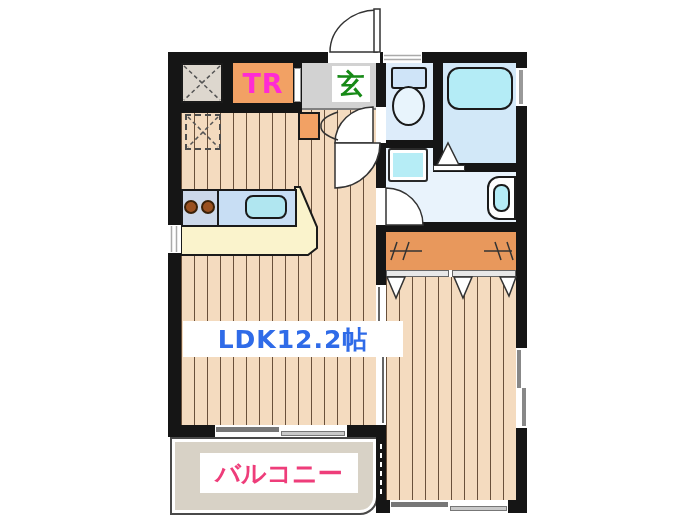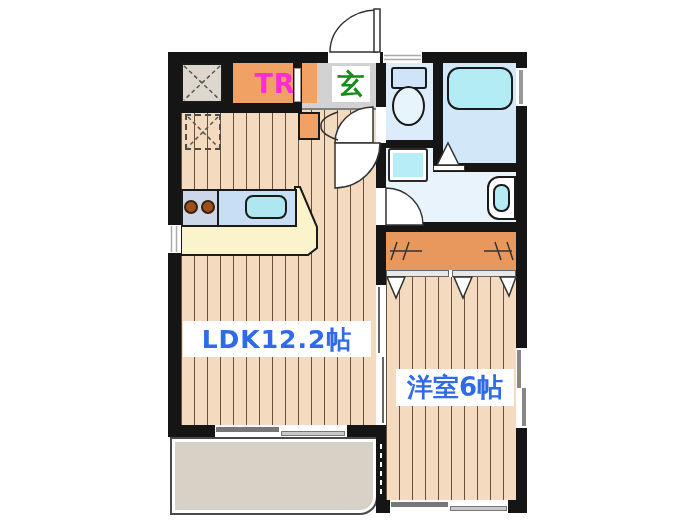--- a/index.html
+++ b/index.html
@@ -13,21 +13,21 @@
     background-image:repeating-linear-gradient(90deg,rgba(70,45,25,.8) 0 1px,transparent 1px 13px);}
   .washroom-floor{left:386px;top:148px;width:130px;height:74px;background:#e9f3fc;}
   .bath-floor{left:443px;top:63px;width:73px;height:100px;background:#d2e8f8;}
   .toilet-floor{left:386px;top:63px;width:47px;height:77px;background:#ddecfa;}
   .genkan-floor{left:302px;top:63px;width:74px;height:47px;background:#d2d2d2;border-bottom:2px solid #808080;}
   .cl-area{left:386px;top:232px;width:130px;height:38px;background:#e8985c;}
   .balcony{left:170px;top:437px;width:208px;height:78px;background:#d8d2c6;
     border:2px solid #4a4a4a;border-radius:0 0 18px 0;box-shadow:inset 0 0 0 3px #fff;}
   
   .ps-box{left:181px;top:63px;width:42px;height:40px;background:#ddd7ce;border:2px solid #1a1a1a;}
-  .tr-room{left:233px;top:63px;width:84px;height:40px;background:#f2a164;
+  .tr-room{left:233px;top:63px;width:60px;height:40px;background:#f2a164;
     display:flex;align-items:center;justify-content:center;}
   .tr-text{color:#ff2bd4;font-size:27px;font-weight:bold;letter-spacing:1px;}
   .shoe-cab{left:298px;top:112px;width:22px;height:28px;background:#f2a164;border:2px solid #1a1a1a;}
   .dash-box{left:185px;top:114px;width:36px;height:36px;border:2px dashed #4d4d4d;}
   
   .counter-blue{left:181px;top:189px;width:116px;height:38px;background:#c8def4;border:2px solid #1a1a1a;}
   .burner-sec{left:0;top:0;width:36px;height:34px;background:#ccd8ea;border-right:2px solid #1a1a1a;}
   .burner{width:14px;height:14px;border-radius:50%;background:#9a5020;border:2px solid #3a2008;}
   .b1{left:1px;top:9px;} .b2{left:18px;top:9px;}
   .ksink{left:62px;top:4px;width:42px;height:24px;background:#b0e6f0;border:2px solid #1a1a1a;border-radius:8px;}
@@ -81,21 +81,21 @@
   .lbw-bar2{left:281px;top:431px;width:64px;height:5px;background:#c9c9c9;border:1px solid #777;}
   .west-b-window{left:390px;top:500px;width:118px;height:13px;}
   .wbw-bar1{left:391px;top:502px;width:57px;height:5px;background:#777;}
   .wbw-bar2{left:450px;top:506px;width:57px;height:5px;background:#c9c9c9;border:1px solid #777;}
   .cl-track1{left:386px;top:270px;width:63px;height:7px;background:#e8e8e8;border:1px solid #666;}
   .cl-track2{left:452px;top:270px;width:64px;height:7px;background:#e8e8e8;border:1px solid #666;}
   
   .lbl{background:#fff;display:flex;align-items:center;justify-content:center;white-space:nowrap;}
   .lbl-genkan{left:332px;top:66px;width:38px;height:36px;color:#178a17;font-size:27px;font-weight:bold;}
   .lbl-cl{left:424px;top:233px;width:58px;height:36px;color:#ff2bd4;font-size:28px;font-weight:bold;letter-spacing:5px;padding-left:5px;}
-  .lbl-ldk{left:183px;top:321px;width:188px;height:36px;color:#2f6be8;font-size:25px;font-weight:bold;letter-spacing:1px;}
+  .lbl-ldk{left:183px;top:321px;width:220px;height:36px;color:#2f6be8;font-size:25px;font-weight:bold;letter-spacing:1px;}
   .lbl-west{left:396px;top:369px;width:118px;height:37px;color:#2f6be8;font-size:26px;font-weight:bold;}
   .lbl-balcony{left:200px;top:453px;width:158px;height:40px;color:#ee3d7a;font-size:25px;font-weight:bold;}
   .svg-layer{left:0;top:0;width:700px;height:525px;pointer-events:none;}
 </style>
 </head>
 <body>
 
 <div class="plan">
 
   <div class="abs ldk-floor"></div>
@@ -223,15 +223,15 @@
       <line x1="171.5" y1="226" x2="171.5" y2="252"></line>
       <line x1="176.5" y1="226" x2="176.5" y2="252"></line>
     </g>
     <g>
       <line x1="381" y1="444" x2="381" y2="498" stroke="#fff" stroke-width="2" stroke-dasharray="5 4"></line>
     </g>
   </svg>
 
   <div class="abs lbl lbl-genkan">玄</div>
   <div class="abs lbl lbl-ldk">LDK12.2帖</div>
-  <div class="abs lbl lbl-west">洋室6帖</div>
+  <div class="abs lbl lbl-balcony">バルコニー</div>
 
 </div>
 
 </body></html>

